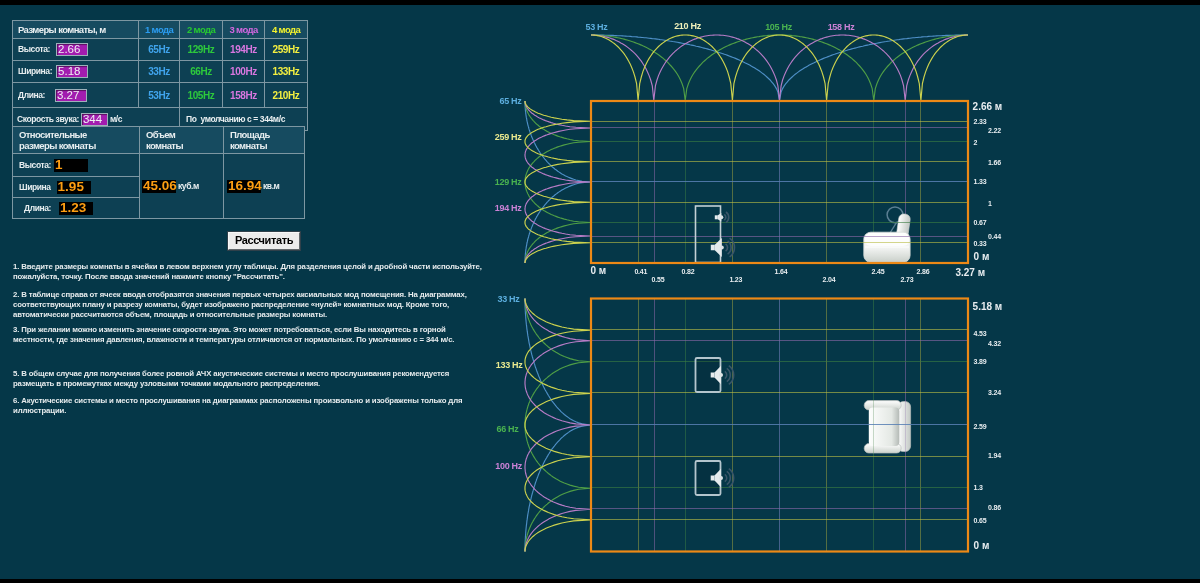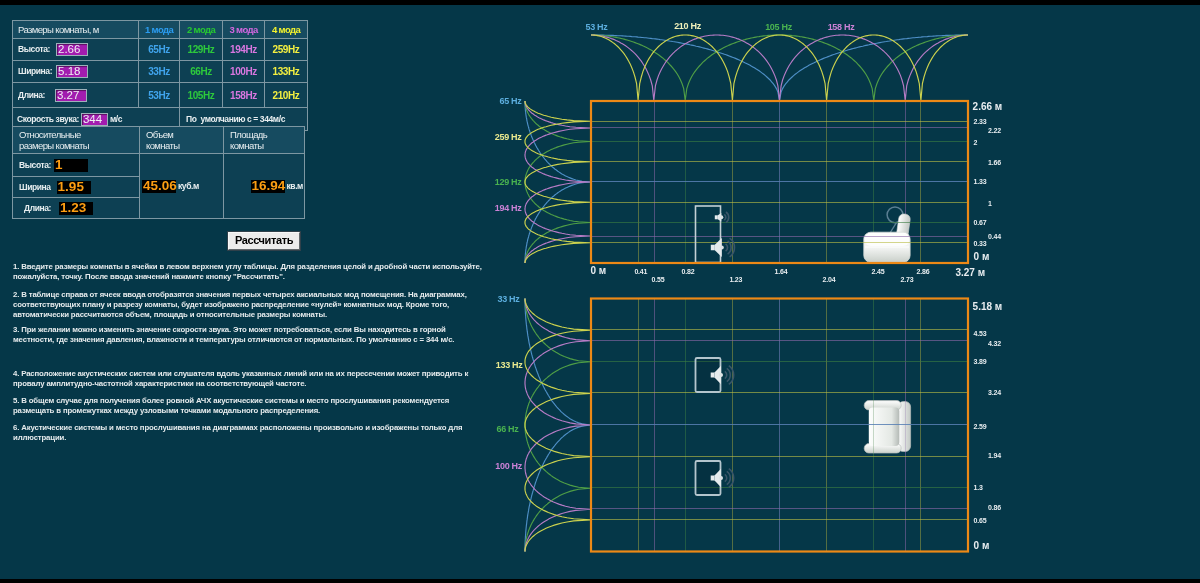--- a/index.html
+++ b/index.html
@@ -1,20 +1,20 @@
 <!DOCTYPE html>
 <html><head><meta charset="utf-8">
 <style>
 html,body{margin:0;padding:0;background:#000;}
 body{width:1200px;height:583px;position:relative;overflow:hidden;
  font-family:"Liberation Sans",sans-serif;}
 #page{position:absolute;left:0;top:5px;width:1200px;height:574px;background:#053748;}
 table{border-collapse:collapse;position:absolute;table-layout:fixed;}
 td{border:1px solid #7d97a2;overflow:hidden;white-space:nowrap;}
-.hd{background:#164b60;color:#e8eef0;font-weight:normal;font-size:9.5px;letter-spacing:-0.6px;margin-left:16px;}
+.hd{background:#164b60;color:#e8eef0;font-weight:bold;font-size:9.5px;letter-spacing:-0.6px;margin-left:16px;}
 .cell{background:#0d4053;}
 .lab{color:#e8eef0;font-weight:bold;font-size:8.5px;letter-spacing:-0.4px;}
 .m1{color:#2b9cf0;} .m2{color:#26c930;} .m3{color:#d467e0;} .m4{color:#f4f32c;}
 .modehd{font-weight:bold;font-size:9.5px;letter-spacing:-0.6px;text-align:center;background:#164b60;}
 .val{font-weight:bold;font-size:10px;letter-spacing:-0.4px;text-align:center;background:#0d4053;}
 .val.m1{color:#40a4ec;} .val.m2{color:#2dc93c;} .val.m3{color:#d877e0;} .val.m4{color:#f4ef40;}
 .wbox{display:inline-block;background:#a21caf;border:1px solid #9db1bb;box-shadow:inset 1px 1px 1px rgba(0,0,0,0.45);
  color:#eef1f2;font-size:11.5px;font-weight:normal;height:11px;line-height:11px;padding:0 1px;vertical-align:middle;letter-spacing:0;}
 .bbox{display:inline-block;background:#000;
  color:#fd9e12;font-size:13.5px;font-weight:bold;height:13px;line-height:12px;padding:0 0 0 1px;vertical-align:middle;letter-spacing:0;}
@@ -81,38 +81,37 @@
     </colgroup>
 <tbody>
       <tr style="height:27px;">
         <td class="hd" style="padding-left:6px;">Относительные<br>размеры комнаты</td>
  <td class="hd" style="padding-left:6px;">Объем<br>комнаты</td>
         <td class="hd" style="padding-left:6px;">Площадь<br>комнаты</td>
       </tr>
 <tr style="height:23px;">
         <td class="cell lab" style="padding-left:6px;">Высота: <span class="bbox" style="width:33px;margin-left:1px;">1</span></td>
  <td class="cell lab" rowspan="3" style="padding-left:2px;"><span class="bbox" style="width:33px;">45.06</span> куб.м</td>
- <td class="cell lab" rowspan="3" style="padding-left:3px;text-align:right;"><span class="bbox" style="width:33px;">16.94</span> кв.м</td>
+ <td class="cell lab" rowspan="3" style="padding-left:3px;"><span class="bbox" style="width:33px;">16.94</span> кв.м</td>
       </tr>
 <tr style="height:21px;">
         <td class="cell lab" style="padding-left:6px;">Ширина <span class="bbox" style="width:33px;margin-left:4px;">1.95</span></td>
       </tr>
 <tr style="height:21px;">
         <td class="cell lab" style="padding-left:11px;">Длина: <span class="bbox" style="width:33px;margin-left:6px;">1.23</span></td>
       </tr>
 </tbody>
   </table>
 
 <div id="btn">Рассчитать</div>
 
 <div id="txt">
 <p>1. Введите размеры комнаты в ячейки в левом верхнем углу таблицы. Для разделения целой и дробной части используйте,<br>пожалуйста, точку. После ввода значений нажмите кнопку "Рассчитать".</p>
 <p class="g2">2. В таблице справа от ячеек ввода отобразятся значения первых четырех аксиальных мод помещения. На диаграммах,<br>соответствующих плану и разрезу комнаты, будет изображено распределение «нулей» комнатных мод. Кроме того,<br>автоматически рассчитаются объем, площадь и относительные размеры комнаты.</p>
 <p class="g3">3. При желании можно изменить значение скорости звука. Это может потребоваться, если Вы находитесь в горной<br>местности, где значения давления, влажности и температуры отличаются от нормальных. По умолчанию с = 344 м/с.</p>
-<p class="g4">4. Расположение акустических систем или слушателя вдоль указанных линий или на их пересечении может приводить к<br>провалу амплитудно-частотной характеристики на соответствующей частоте.</p>
 <p class="g5">5. В общем случае для получения более ровной АЧХ акустические системы и место прослушивания рекомендуется<br>размещать в промежутках между узловыми точками модального распределения.</p>
 <p>6. Акустические системы и место прослушивания на диаграммах расположены произвольно и изображены только для<br>иллюстрации.</p>
 </div>
 
 <svg id="diag" width="530" height="583" viewBox="480 0 530 583" style="position:absolute;left:480px;top:0;">
 <defs>
 <linearGradient id="gsofa" x1="0" y1="0" x2="0" y2="1">
  <stop offset="0" stop-color="#ffffff"></stop>
         <stop offset="0.55" stop-color="#f0f2f0"></stop>
         <stop offset="1" stop-color="#c9cfc9"></stop>

